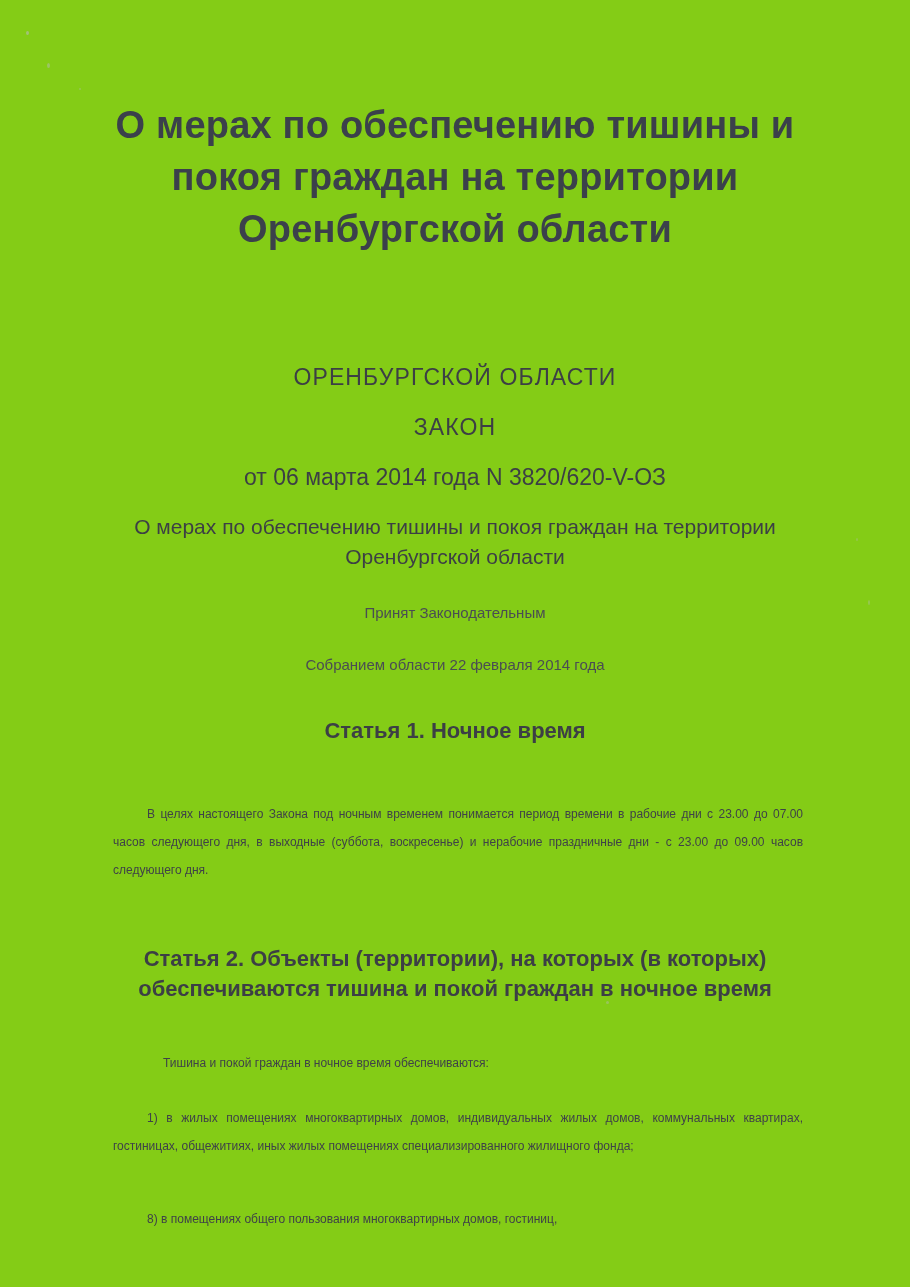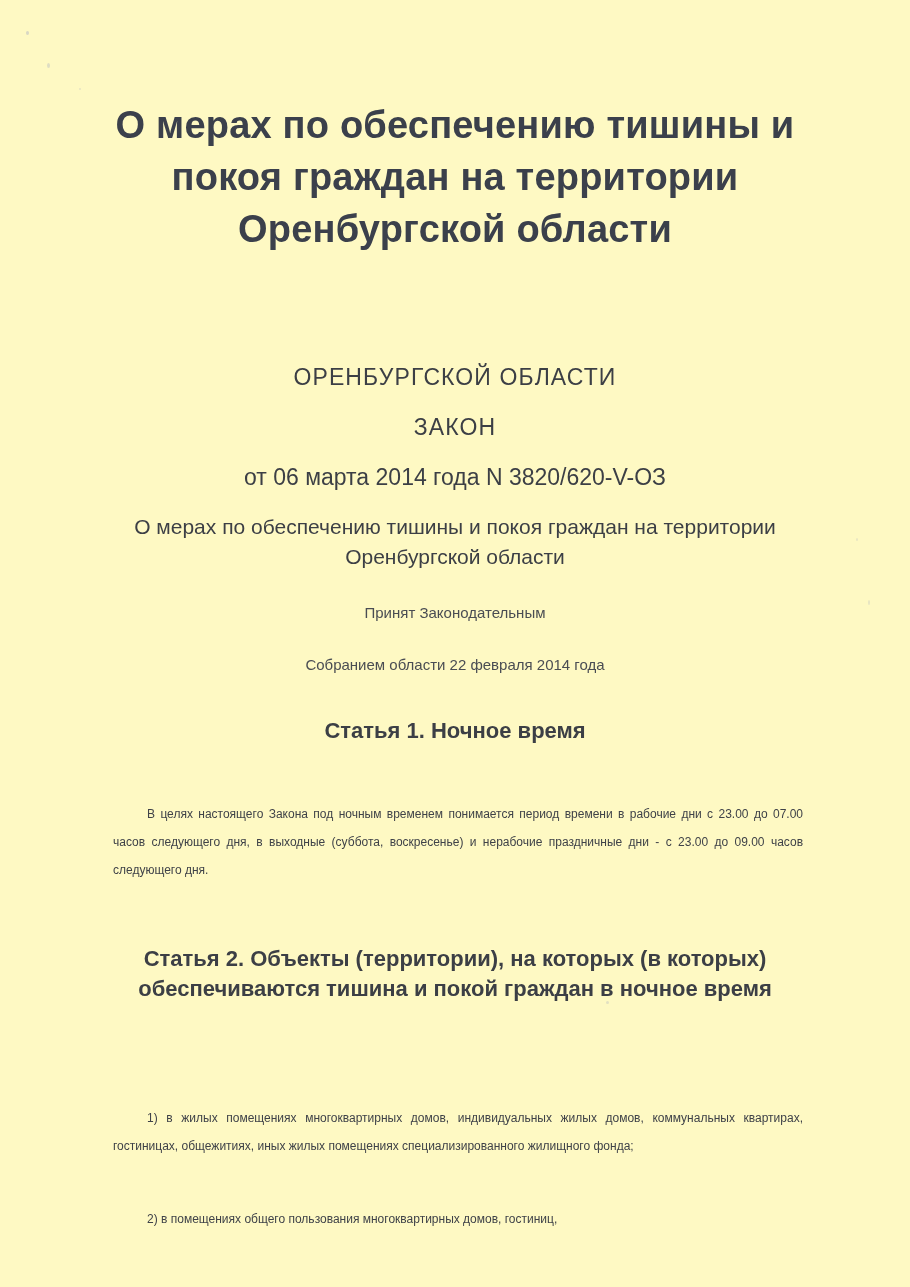--- a/index.html
+++ b/index.html
@@ -6,21 +6,21 @@
   html, body {
     margin: 0;
     padding: 0;
     background: #ffffff;
   }
 
   .page {
     position: relative;
     width: 910px;
     height: 1287px;
-    background: #fef9c3;
+    background: #84cc16;
     overflow: hidden;
     font-family: "Liberation Sans", "DejaVu Sans", sans-serif;
     -webkit-font-smoothing: antialiased;
   }
 
   
   .speck {
     position: absolute;
     background: #b9bcc4;
     border-radius: 50%;
@@ -138,18 +138,19 @@
     <div class="adopted-by">Принят Законодательным</div>
     <div class="adopted-where">Собранием области 22 февраля 2014 года</div>
   </div>
 
   <h2 class="article-heading a1">Статья 1. Ночное время</h2>
 
   <p class="body-text indent p-art1">В целях настоящего Закона под ночным временем понимается период времени в рабочие дни с 23.00 до 07.00 часов следующего дня, в выходные (суббота, воскресенье) и нерабочие праздничные дни - с 23.00 до 09.00 часов следующего дня.</p>
 
   <h2 class="article-heading a2">Статья 2. Объекты (территории), на которых (в которых) обеспечиваются тишина и покой граждан в ночное время</h2>
 
+  <p class="body-text p-art2-intro">Тишина и покой граждан в ночное время обеспечиваются:</p>
 
   <p class="body-text indent p-item1">1) в жилых помещениях многоквартирных домов, индивидуальных жилых домов, коммунальных квартирах, гостиницах, общежитиях, иных жилых помещениях специализированного жилищного фонда;</p>
 
-  <p class="body-text indent p-item2">2) в помещениях общего пользования многоквартирных домов, гостиниц,</p>
+  <p class="body-text indent p-item2">8) в помещениях общего пользования многоквартирных домов, гостиниц,</p>
 
 </div>
 
 </body></html>

